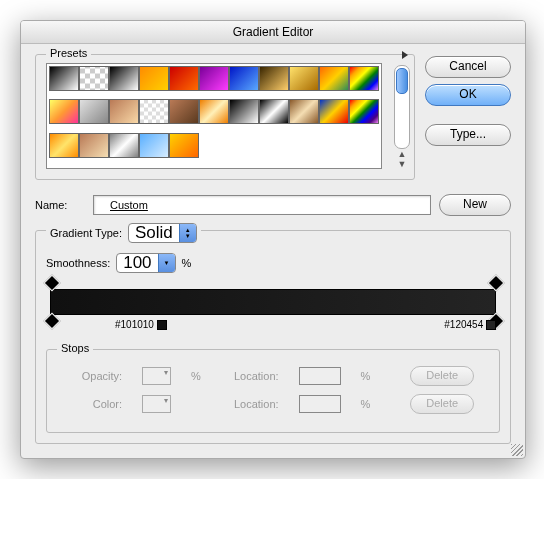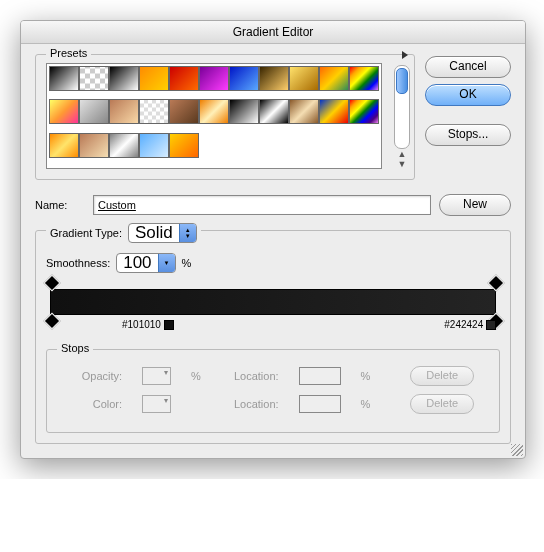--- a/index.html
+++ b/index.html
@@ -140,21 +140,21 @@
   gap: 8px;
   margin: 14px 0;
   justify-content: space-between;
 }
 .name-row label { width: 50px; }
 .text-input {
   flex: 1;
   height: 18px;
   border: 1px solid #888;
   background: #fff;
-  padding: 0 4px;
+  padding: 0 16px;
   font-size: 11px;
   box-shadow: inset 1px 1px 2px rgba(0,0,0,0.15);
   text-decoration: underline;
 }
 .gradient-group {
   margin-top: 4px;
 }
 .row {
   display: flex;
   align-items: center;
@@ -320,21 +320,21 @@
           </div>
           <div class="scroll-arrow">▲</div>
           <div class="scroll-arrow">▼</div>
         </div>
       </div>
 
       <div class="button-col">
         <div class="aqua-btn">Cancel</div>
         <div class="aqua-btn default">OK</div>
         <div style="height:6px;"></div>
-        <div class="aqua-btn">Stops...</div>
+        <div class="aqua-btn">Type...</div>
       </div>
     </div>
 
     <div class="name-row">
       <label>Name:</label>
       <input class="text-input" value="Custom" style="">
       <div class="aqua-btn" style="width:70px;">New</div>
     </div>
 
     <div class="fieldset gradient-group">
@@ -362,25 +362,25 @@
         <div class="stop-marker" style="right:-4px;">
             <div class="diamond"></div>
           </div>
         <div class="gradient-bar"></div>
         <div class="stop-marker bottom" style="left:-4px;">
             <div class="diamond"></div>
           </div>
         <div class="stop-marker bottom" style="right:-4px;">
             <div class="diamond"></div>
           </div>
-        <div class="stop-label" style="left:72px;">
+        <div class="stop-label" style="left:65px;">
           <span>#101010</span> <span style="display:inline-block;width:8px;height:8px;background:#101010;border:1px solid #000;vertical-align:middle;"></span>
         </div>
         <div class="stop-label" style="right:0;">
-          <span>#242424</span> <span style="display:inline-block;width:8px;height:8px;background:#242424;border:1px solid #000;vertical-align:middle;"></span>
+          <span>#120454</span> <span style="display:inline-block;width:8px;height:8px;background:#242424;border:1px solid #000;vertical-align:middle;"></span>
         </div>
       </div>
 
       <div class="fieldset stops-fieldset">
         <div class="legend">Stops</div>
 
         <div class="stops-row">
           <label>Opacity:</label>
           <div class="swatch-btn"></div>
           <span class="pct">%</span>

